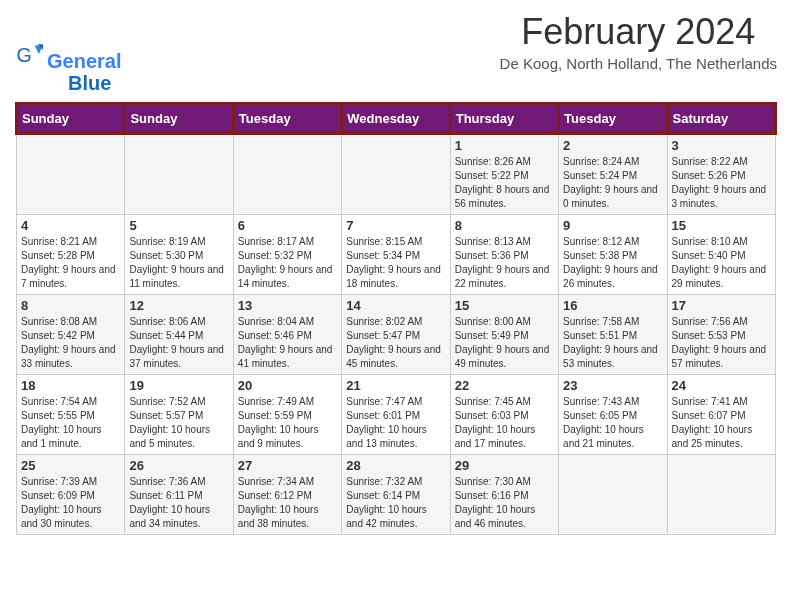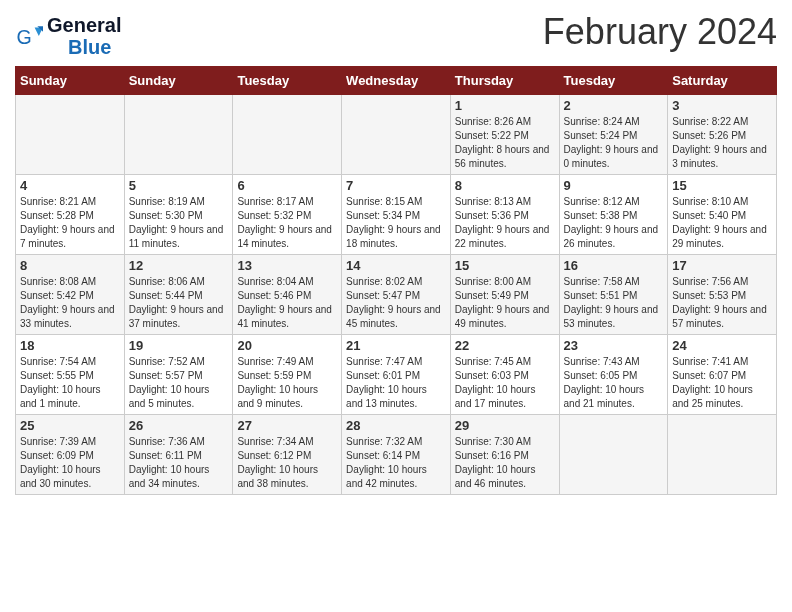--- a/index.html
+++ b/index.html
@@ -26,21 +26,21 @@
       align-items: center;
       margin-top: 4px;
     }
     .logo-text {
       display: flex;
       flex-direction: column;
       font-size: 20px;
       font-weight: bold;
       line-height: 1.1;
     }
-    .logo-general { color: #0f172a; }
+    .logo-general { color: #3b82f6; margin-top: 36px; }
     .logo-blue { color: #1a6bb5; margin-left: 21px; }
     .logo-icon {
       width: 28px;
       height: 28px;
       margin-right: 4px;
     }
     .title-section {
       text-align: center;
     }
     .month-title {
@@ -52,27 +52,27 @@
     .location {
       font-size: 15px;
       color: #555;
       margin-top: 2px;
     }
     .calendar {
       width: 100%;
       border-collapse: collapse;
     }
     .calendar th {
-      background: #7f1d1d;
+      background: #701a75;
       color: #fff;
       font-size: 13px;
       font-weight: bold;
       padding: 6px 4px;
       text-align: left;
-      border: 1px solid #7f1d1d;
+      border: 3px solid #7f1d1d;
     }
     .calendar td {
       vertical-align: top;
       border: 1px solid #ccc;
       padding: 3px 4px;
       width: calc(100% / 7);
       min-height: 80px;
       font-size: 10.5px;
       color: #333;
       background: #fff;
@@ -113,20 +113,21 @@
         <polygon points="28,8 40,8 34,20" fill="#2a8fd4"></polygon>
         <polygon points="32,6 40,6 40,14" fill="#1a6bb5"></polygon>
       </svg>
       <div class="logo-text">
         <span class="logo-general">General</span>
         <span class="logo-blue">Blue</span>
       </div>
     </div>
     <div class="title-section">
       <div class="month-title">February 2024</div>
+      <div class="location">De Koog, North Holland, The Netherlands</div>
     </div>
   </div>
 
   <table class="calendar">
     <thead>
       <tr>
       <th>Sunday</th>
           <th>Sunday</th>
           <th>Tuesday</th>
           <th>Wednesday</th>

